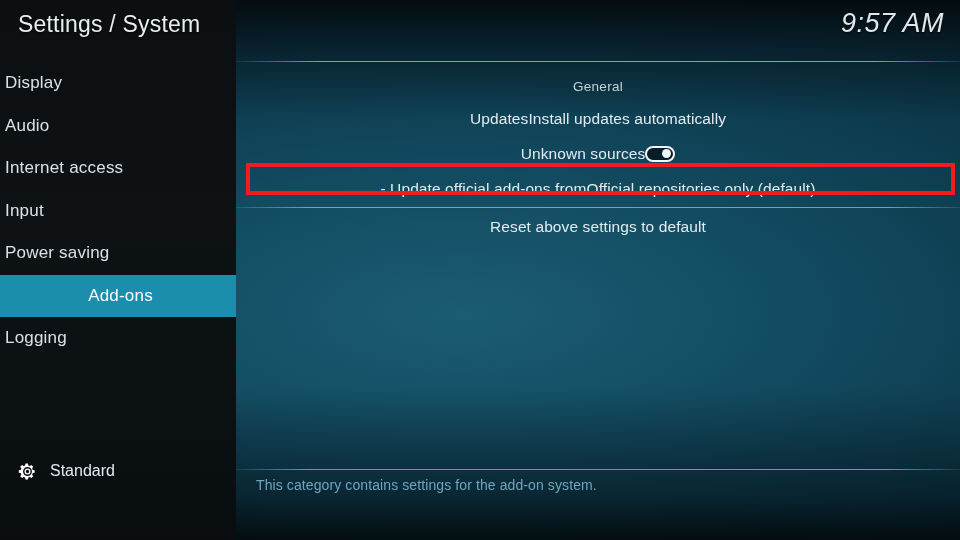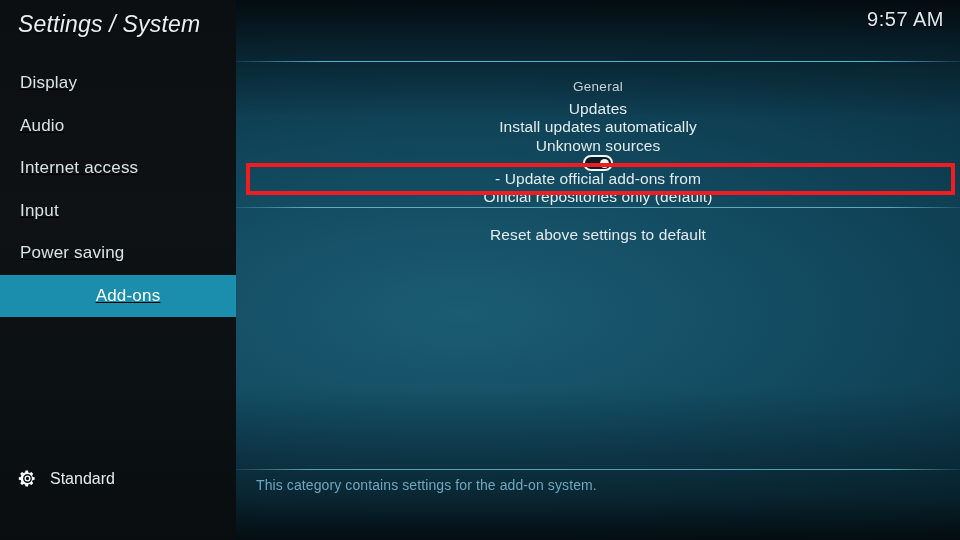--- a/index.html
+++ b/index.html
@@ -40,30 +40,30 @@
     z-index: 6;
   }
   .header-title {
     position: absolute;
     left: 18px; top: 11px;
     font-size: 23px;
     color: #e9eef0;
     letter-spacing: 0.2px;
     font-weight: 400;
     text-shadow: 0 1px 2px rgba(0,0,0,0.6);
-    font-style: italic;
   }
   .header-clock {
     position: absolute;
     right: 16px; top: 8px;
-    font-size: 20px;
+    font-size: 27px;
     color: #dfe7ea;
     font-weight: 300;
     letter-spacing: 0.5px;
     text-shadow: 0 1px 2px rgba(0,0,0,0.6);
+    font-style: italic;
   }
   .header-rule {
     position: absolute;
     left: 236px; top: 61px;
     width: 724px; height: 1px;
     background: linear-gradient(90deg, rgba(60,150,180,0.15) 0%, rgba(86,187,219,0.95) 12%, rgba(86,187,219,0.95) 88%, rgba(60,150,180,0.2) 100%);
     z-index: 7;
   }
 
   
@@ -77,43 +77,42 @@
   .sidebar-list {
     position: absolute;
     left: 0; top: 62px;
     width: 236px;
   }
   .side-item {
     position: relative;
     height: 42.5px;
     display: flex;
     align-items: center;
-    padding-left: 20px;
-    box-sizing: border-box;
-    text-decoration: underline;
+    padding-left: 5px;
+    box-sizing: border-box;
   }
   .side-item .side-label {
     font-size: 17px;
     color: #d9e2e6;
     letter-spacing: 0.2px;
   }
   .side-item.selected {
     background: #1b8ead;
     justify-content: center;
   }
   .side-item.selected .side-label {
     color: #ffffff;
   }
   .level-row {
     position: absolute;
     left: 0; bottom: 52px;
     width: 236px;
     height: 34px;
     display: flex;
-    align-items: flex-end;
+    align-items: center;
     padding-left: 18px;
     box-sizing: border-box;
   }
   .gear-icon {
     width: 19px; height: 19px;
     flex: 0 0 auto;
     display: block;
   }
   .level-label {
     margin-left: 13px;
@@ -140,24 +139,23 @@
   .rows {
     position: absolute;
     left: 0; top: 30px;
     width: 724px;
   }
   .srow {
     position: relative;
     height: 35px;
     display: flex;
     align-items: center;
-    justify-content: flex-end;
+    justify-content: center;
     padding: 0 20px;
     box-sizing: border-box;
-    flex-direction: column;
   }
   .srow .row-label {
     font-size: 15.5px;
     color: #e4ebee;
     letter-spacing: 0.1px;
     white-space: nowrap;
   }
   .srow .row-value {
     font-size: 15.5px;
     color: #e4ebee;
@@ -260,20 +258,23 @@
       </div>
 
       <div class="side-item">
         <span class="side-label">Power saving</span>
       </div>
 
       <div class="side-item selected">
         <span class="side-label">Add-ons</span>
       </div>
 
+      <div class="side-item">
+        <span class="side-label">Logging</span>
+      </div>
 
     </div>
 
     <div class="level-row">
       <svg class="gear-icon" viewBox="0 0 24 24">
         <path fill="#ffffff" d="M12 8.2a3.8 3.8 0 1 0 0 7.6 3.8 3.8 0 0 0 0-7.6zm0 5.9a2.1 2.1 0 1 1 0-4.2 2.1 2.1 0 0 1 0 4.2z"></path>
         <path fill="#ffffff" d="M21 13.6v-3.2l-2.4-.4a6.9 6.9 0 0 0-.8-1.9l1.4-2-2.3-2.3-2 1.4a6.9 6.9 0 0 0-1.9-.8L12.6 2h-3.2l-.4 2.4a6.9 6.9 0 0 0-1.9.8l-2-1.4L2.8 6.1l1.4 2a6.9 6.9 0 0 0-.8 1.9L1 10.4v3.2l2.4.4c.18.67.45 1.3.8 1.9l-1.4 2 2.3 2.3 2-1.4c.6.35 1.23.62 1.9.8l.4 2.4h3.2l.4-2.4c.67-.18 1.3-.45 1.9-.8l2 1.4 2.3-2.3-1.4-2c.35-.6.62-1.23.8-1.9L21 13.6zM12 17.6a5.6 5.6 0 1 1 0-11.2 5.6 5.6 0 0 1 0 11.2z"></path>
       </svg>
       <span class="level-label">Standard</span>
     </div>

